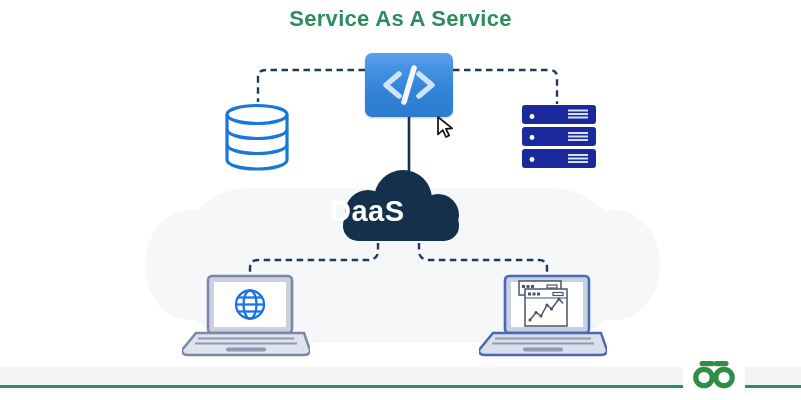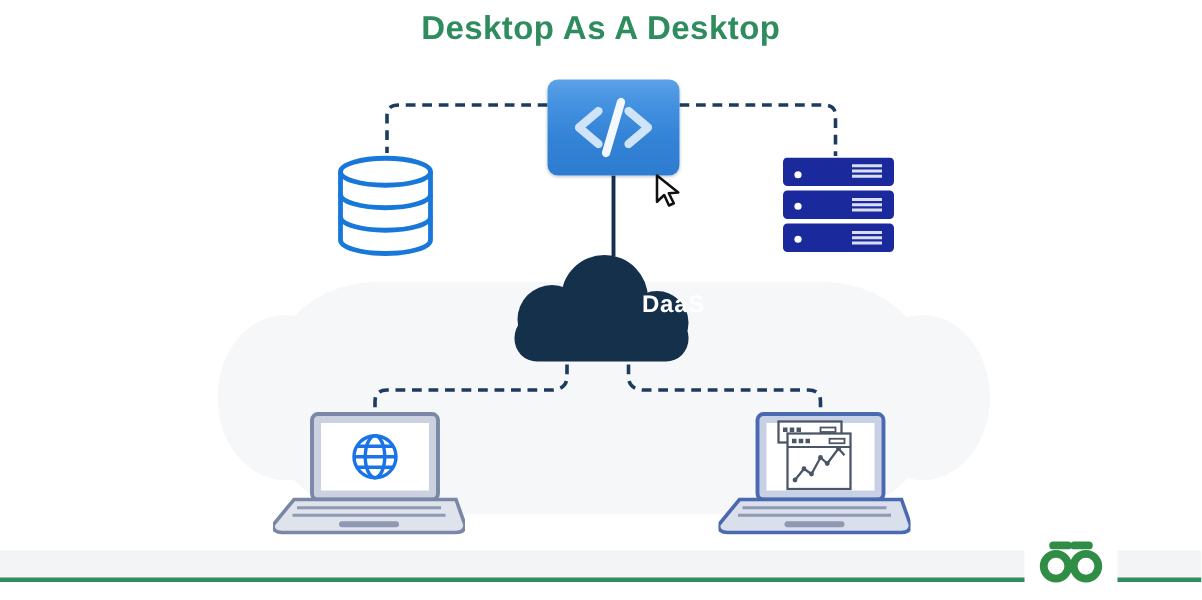--- a/index.html
+++ b/index.html
@@ -21,22 +21,22 @@
   
   .node{position:absolute;z-index:2;}
 
   
   .codebox{position:absolute;left:365px;top:53px;width:88px;height:64px;border-radius:7px;
            background:linear-gradient(180deg,#5CA2E8 0%,#4693E1 22%,#3282D6 62%,#2E7CD0 100%);
            box-shadow:0 1px 2px rgba(20,48,74,.25);z-index:2;
            display:flex;align-items:center;justify-content:center;}
 
   
-  .cloud-label{position:absolute;left:330px;top:195px;width:140px;text-align:right;
-               color:#ffffff;font-size:16px;font-weight:700;letter-spacing:.5px;z-index:3;}
+  .cloud-label{position:absolute;left:330px;top:195px;width:140px;text-align:left;
+               color:#ffffff;font-size:29px;font-weight:700;letter-spacing:.5px;z-index:3;}
 
   
   .footer-band{position:absolute;left:0;top:367px;width:801px;height:19px;background:#F2F4F5;z-index:4;}
   .footer-caption{position:absolute;left:45px;top:369px;font-size:14px;color:#5A6A66;z-index:6;}
   .footer-line{position:absolute;left:0;top:385px;width:801px;height:3px;background:#2E8C5F;z-index:4;}
   .logo-patch{position:absolute;left:683px;top:352px;width:62px;height:46px;background:#ffffff;z-index:5;}
   .gfg-logo{position:absolute;left:688px;top:355px;z-index:6;}
 
   .cursor{position:absolute;left:436px;top:116px;z-index:4;}
 
@@ -46,21 +46,21 @@
 <body>
 
 <div class="stage">
 
   <svg class="watermark" width="801" height="400">
     <rect x="175" y="188" width="450" height="155" rx="75" fill="#F5F7F8"></rect>
     <ellipse cx="190" cy="265" rx="45" ry="55" fill="#F5F7F8"></ellipse>
     <ellipse cx="615" cy="265" rx="45" ry="55" fill="#F5F7F8"></ellipse>
   </svg>
 
-  <div class="title">Desktop As A Desktop</div>
+  <div class="title">Service As A Service</div>
 
   <svg class="connectors" width="801" height="400">
     <path class="dash" d="M365 70 H266 Q258 70 258 77 V102"></path>
     <path class="dash" d="M453 70 H549 Q557 70 557 77 V104"></path>
     <path class="solid" d="M409 117 V171"></path>
     <path class="dash" d="M378 243 V251 Q378 259 369 260 H258 Q250 260 250 268 V276"></path>
     <path class="dash" d="M419 243 V251 Q419 259 428 260 H539 Q547 260 547 268 V276"></path>
   </svg>
 
   <svg class="node" style="left:222px;top:103px;" width="70" height="70">

